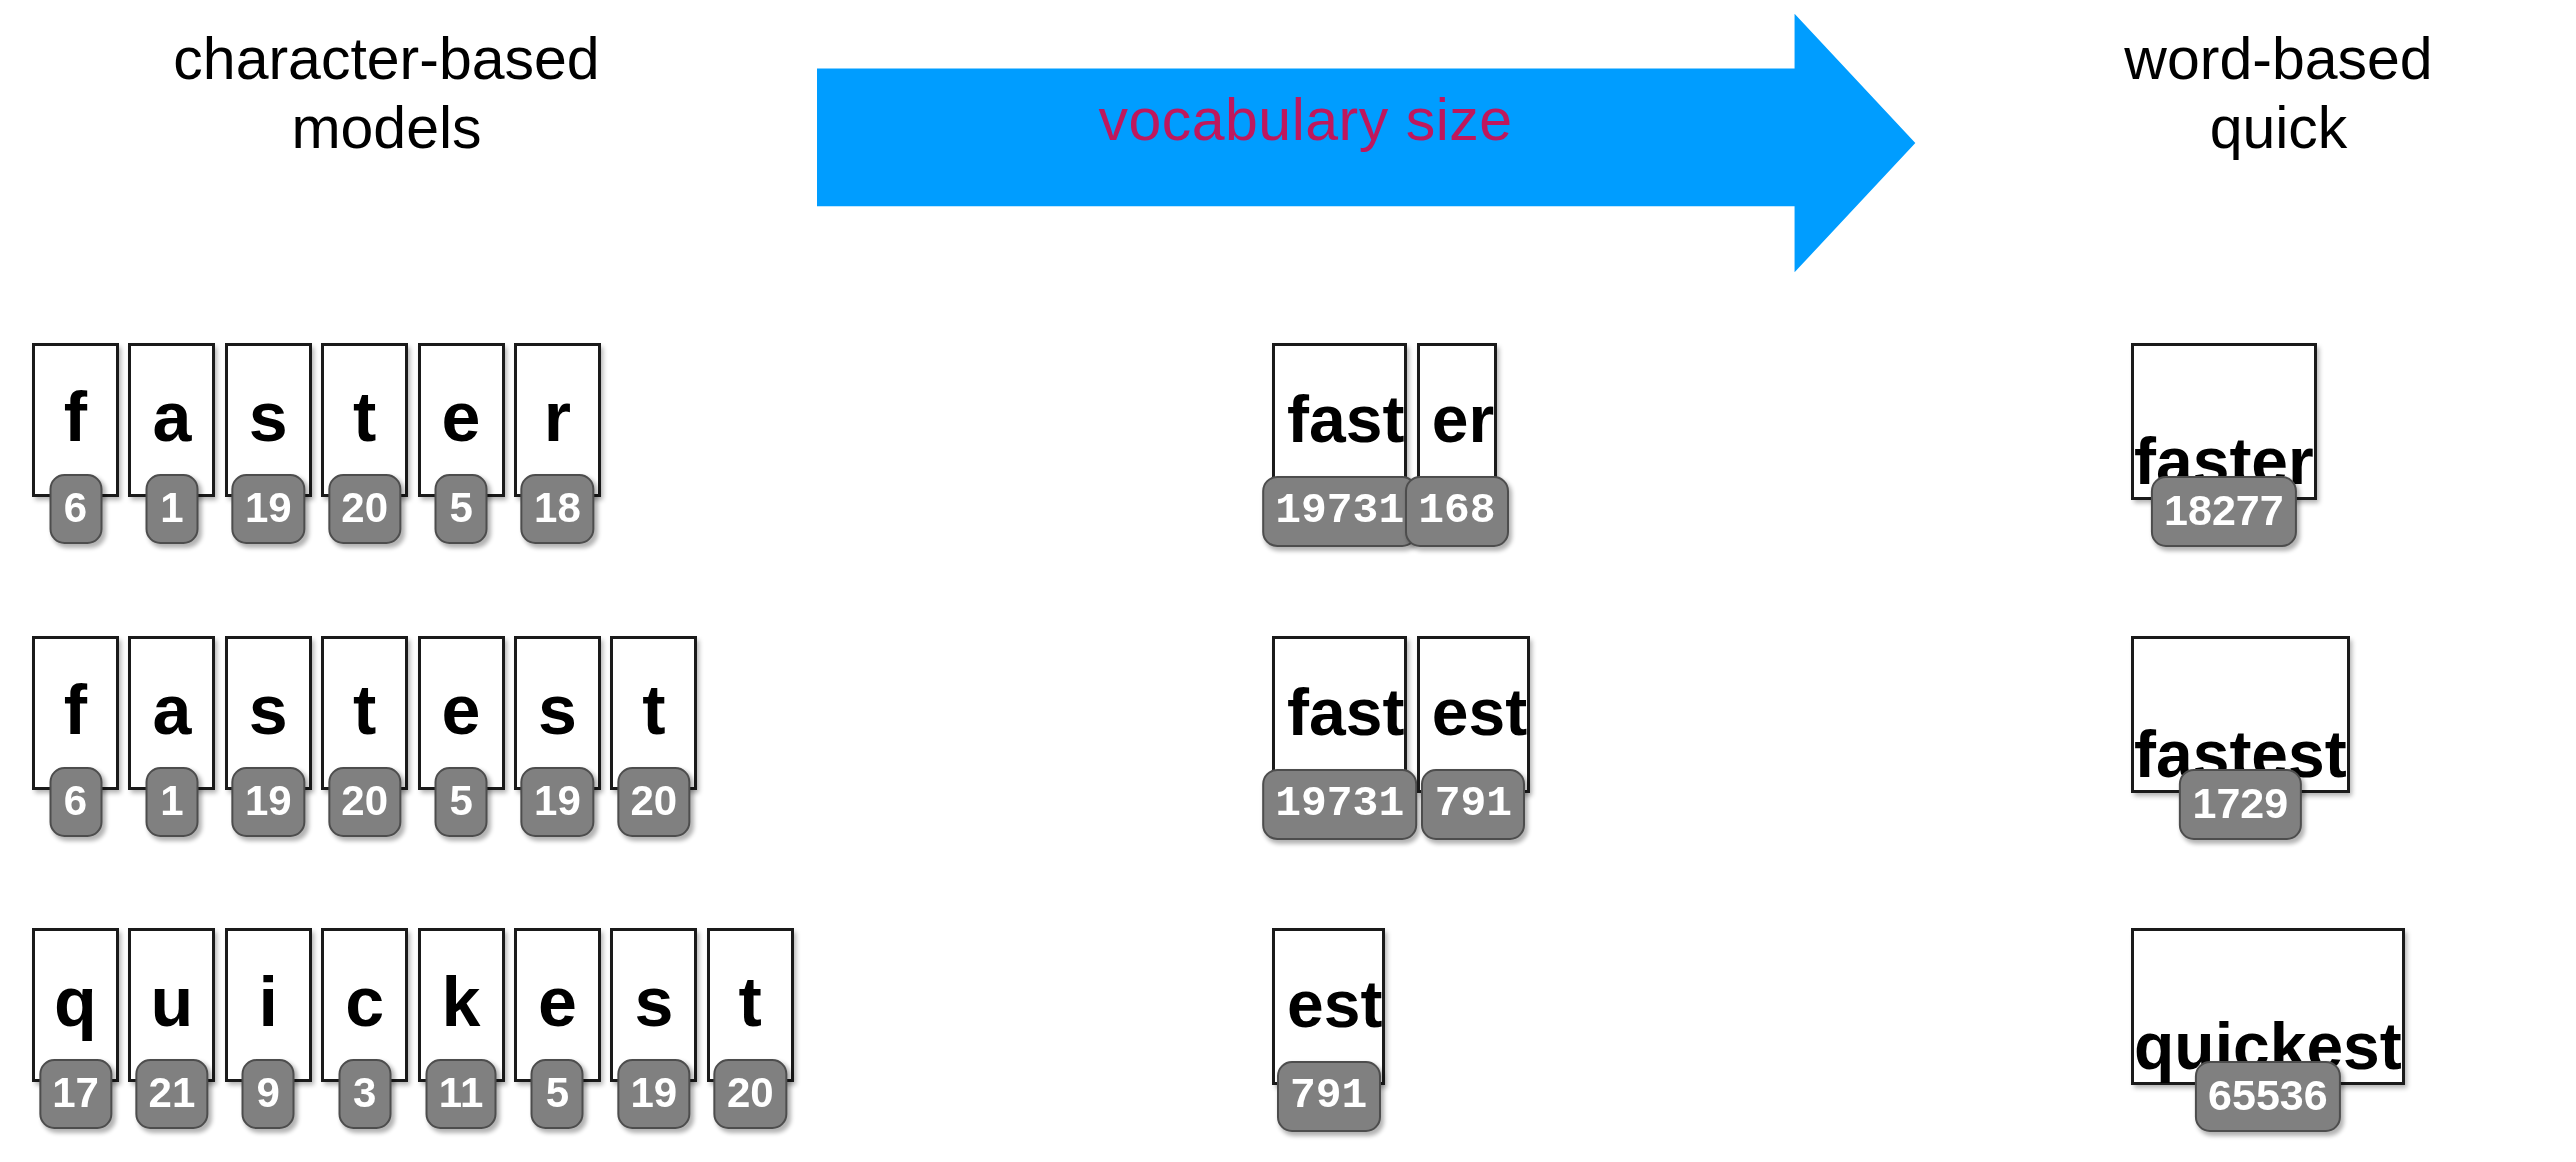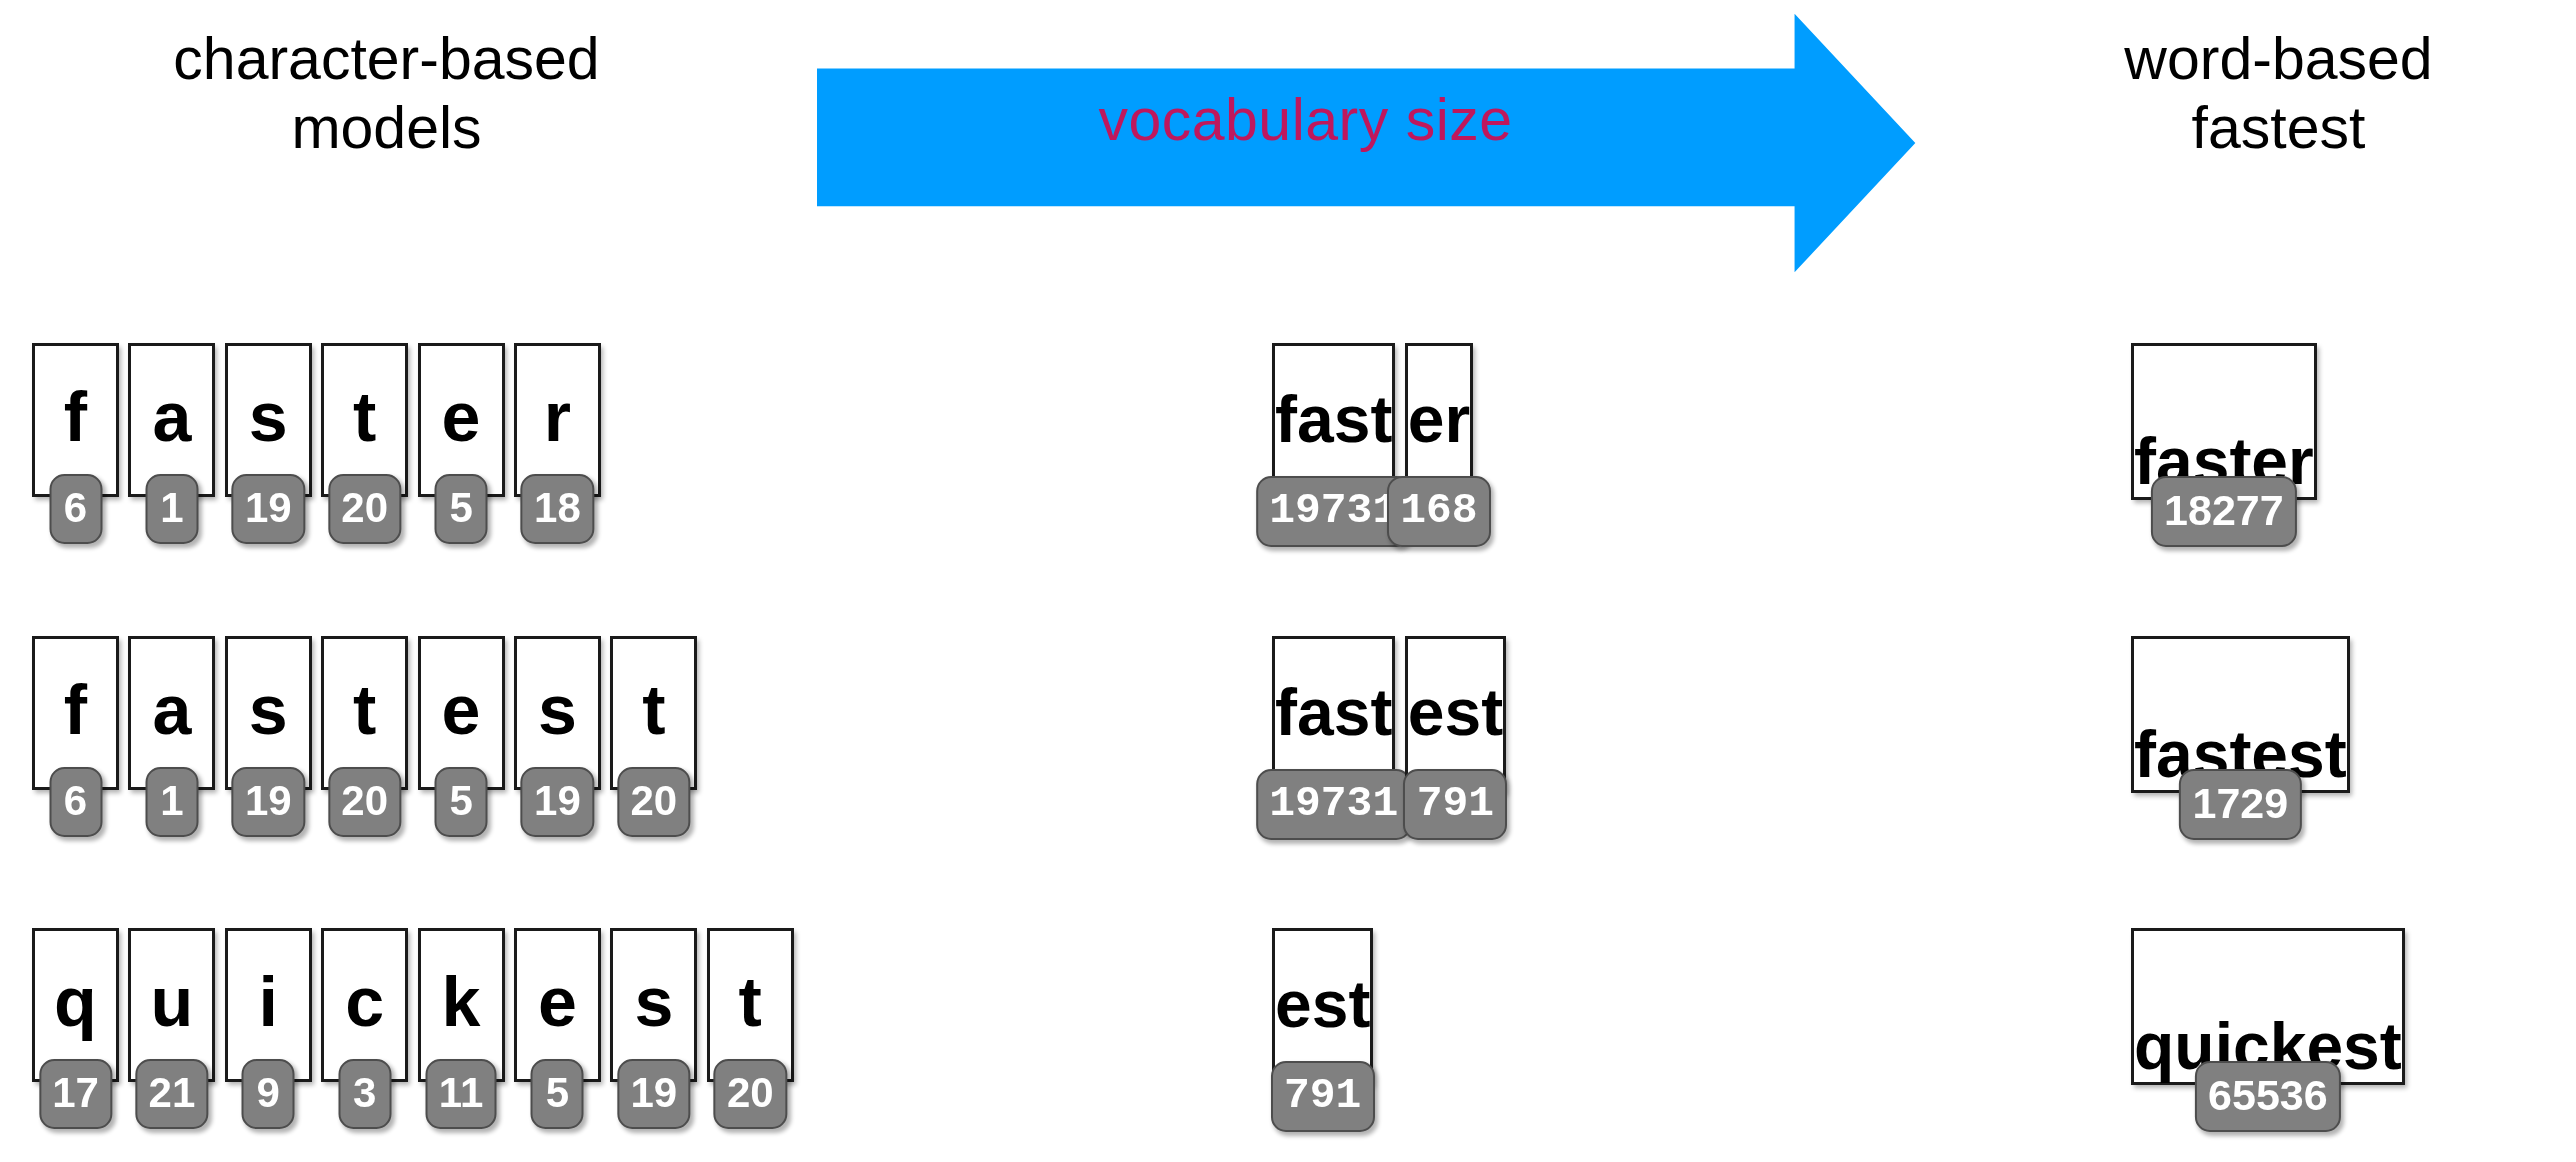--- a/index.html
+++ b/index.html
@@ -97,21 +97,21 @@
     position: relative;
     top: -2.8px;
   }
 
   
   .seg-char .token-box  { width: 87px; }
   .seg-char .token-text { font-size: 70px; }
 
   
   .seg-sub .token-box   { height: 157px; }
-  .seg-sub .token-text  { font-size: 66px; }
+  .seg-sub .token-text  { font-size: 66px; padding-left: 12px; }
 
   
   .seg-word .token-box  { height: 157px; align-items: flex-end; }
   .seg-word .token-text { font-size: 66px; }
 
   .token-badge {
     position: absolute;
     left: 50%;
     transform: translateX(-50%);
     bottom: -45px;
@@ -142,21 +142,21 @@
 models</div>
 
   <div id="arrow-wrap">
     <svg width="1104" height="270" viewBox="0 0 1170 286">
       <polygon points="0,64 1036,64 1036,6 1164,143 1036,280 1036,210 0,210" fill="#009dff"></polygon>
     </svg>
   </div>
   <div id="arrow-label">vocabulary size</div>
 
   <div id="label-right" class="col-label">word-based
-fastest</div>
+quick</div>
 </div>
 
 <div class="token-row seg-char row-1">
     <div class="token">
       <div class="token-box">
         <span class="token-text">f</span>
       </div>
       <div class="token-badge">6</div>
     </div>
     <div class="token">

